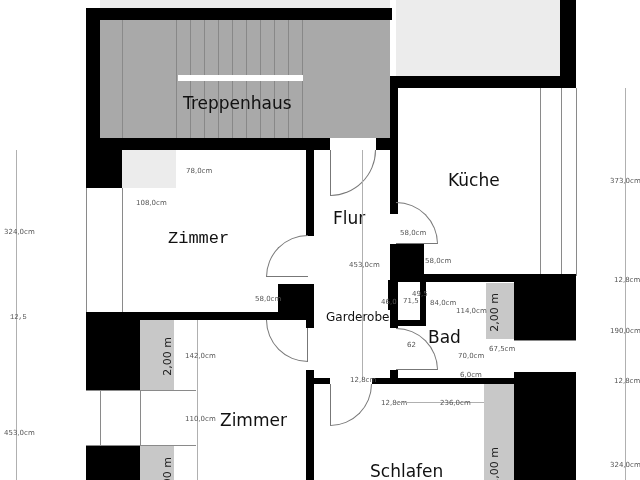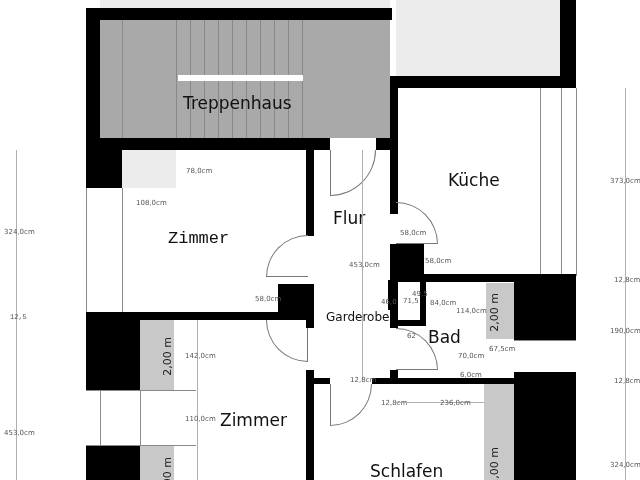--- a/index.html
+++ b/index.html
@@ -87,21 +87,21 @@
 <div class="dim" style="left:381px;top:298px;">46,0</div>
 <div class="wardrobe" style="left:486px;top:283px;width:28px;height:56px;"></div>
 <div class="vlabel" style="left:475px;top:306px;">2,00 m</div>
 <div class="wall" style="left:514px;top:280px;width:62px;height:60px;"></div>
 <div class="line" style="left:514px;top:340px;width:62px;height:1px;"></div>
 <div class="line" style="left:514px;top:372px;width:62px;height:1px;"></div>
 <div class="dim" style="left:430px;top:299px;">84,0cm</div>
 <div class="dim" style="left:456px;top:307px;">114,0cm</div>
 <div class="room" style="left:428px;top:327px;">Bad</div>
 <div class="door" style="left:396px;top:328px;width:42px;height:42px;border-radius:0 42px 0 0;border-left:none;"></div>
-<div class="dim" style="left:407px;top:332px;">62</div>
+<div class="dim" style="left:407px;top:341px;">62</div>
 <div class="dim" style="left:458px;top:352px;">70,0cm</div>
 <div class="dim" style="left:489px;top:345px;">67,5cm</div>
 <div class="dim" style="left:460px;top:371px;">6,0cm</div>
 <div class="wall" style="left:390px;top:370px;width:8px;height:12px;"></div>
 <div class="wall" style="left:514px;top:372px;width:62px;height:108px;"></div>
 
 <div class="wall" style="left:86px;top:320px;width:54px;height:70px;"></div>
 <div class="wardrobe" style="left:140px;top:320px;width:34px;height:70px;"></div>
 <div class="vlabel" style="left:148px;top:350px;">2,00 m</div>
 <div class="line" style="left:86px;top:390px;width:110px;height:1px;"></div>

